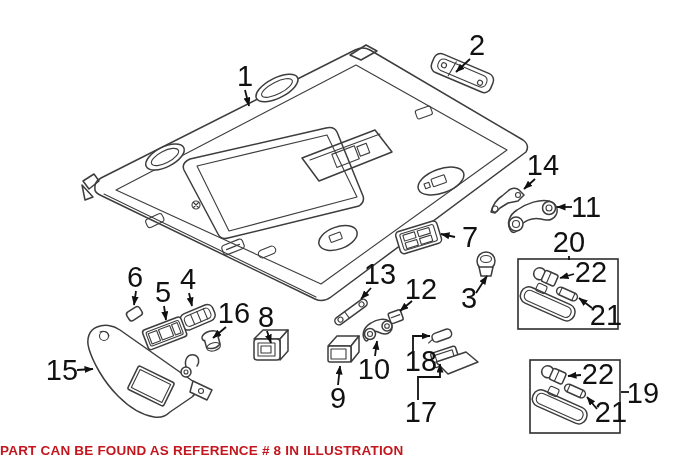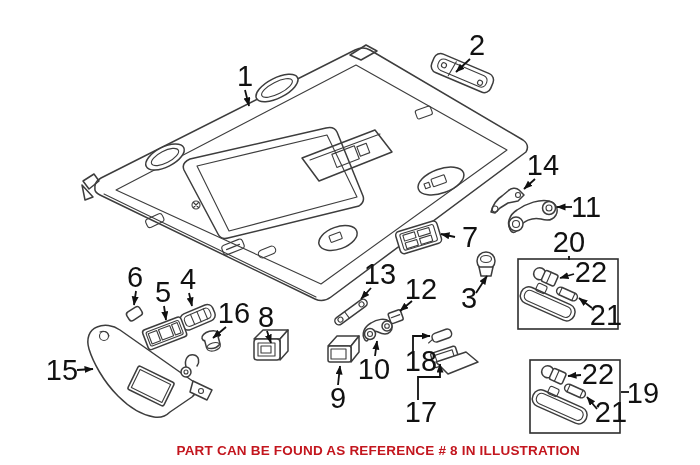--- a/index.html
+++ b/index.html
@@ -3,21 +3,21 @@
 <meta charset="utf-8">
 <style>
   :root{
     --line:#3d3d3d; --label:#111111; --caption:#c3161e;
     --panel_fill:#f6f6f6; --background:#ffffff; --detail_fill:#ffffff;
   }
   html,body{margin:0;padding:0;background:var(--background);}
   .stage{position:relative;width:700px;height:465px;background:var(--background);
          font-family:"Liberation Sans",sans-serif;overflow:hidden;}
   .stage svg{position:absolute;left:0;top:0;}
-  .caption{position:absolute;left:0;top:443px;width:580px;text-align:right;
+  .caption{position:absolute;left:0;top:443px;width:580px;text-align:left;
            font-family:"Liberation Sans",sans-serif;font-size:13.5px;font-weight:bold;
            letter-spacing:.2px;color:var(--caption);}
   .leader{fill:none;stroke:var(--label);stroke-width:1.8;}
   .callout-num{font-family:"Liberation Sans",sans-serif;font-size:29px;
                fill:var(--label);text-anchor:middle;}
   .p{stroke:var(--line);fill:none;stroke-width:1.5;stroke-linejoin:round;stroke-linecap:round;}
   .pf{stroke:var(--line);fill:var(--detail_fill);stroke-width:1.5;stroke-linejoin:round;}
   .thin{stroke:var(--line);fill:none;stroke-width:1.1;stroke-linejoin:round;stroke-linecap:round;}
   .box{stroke:#2e2e2e;fill:var(--detail_fill);stroke-width:1.6;}
 </style>

